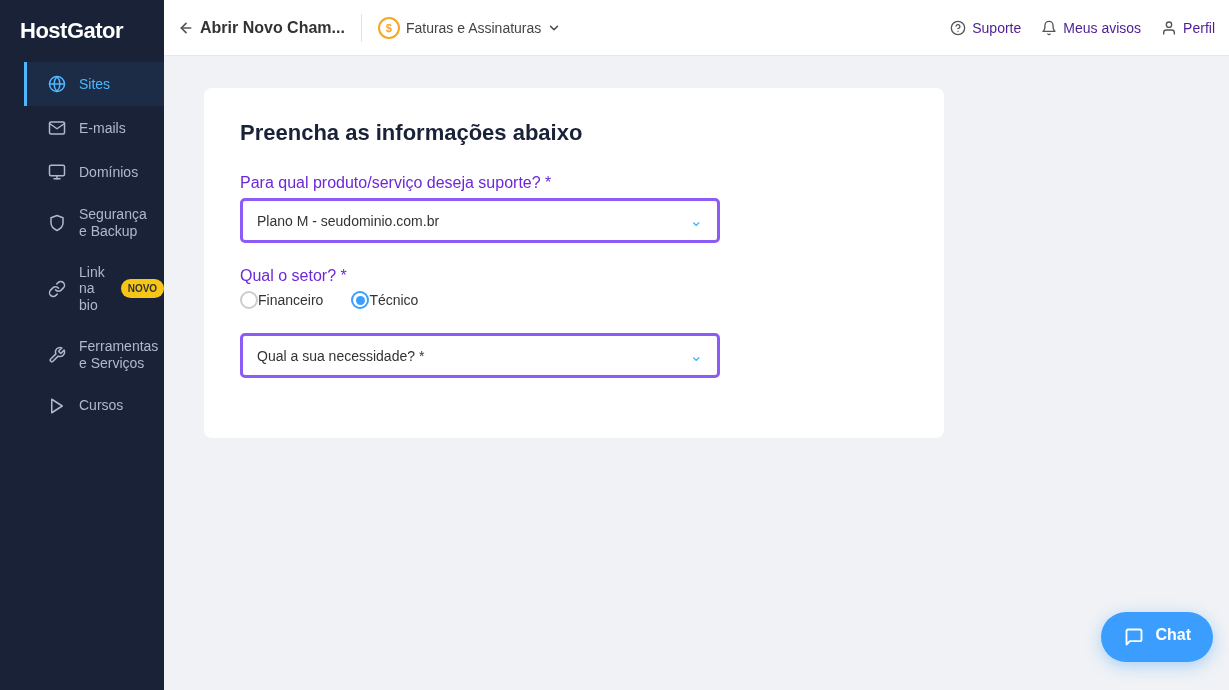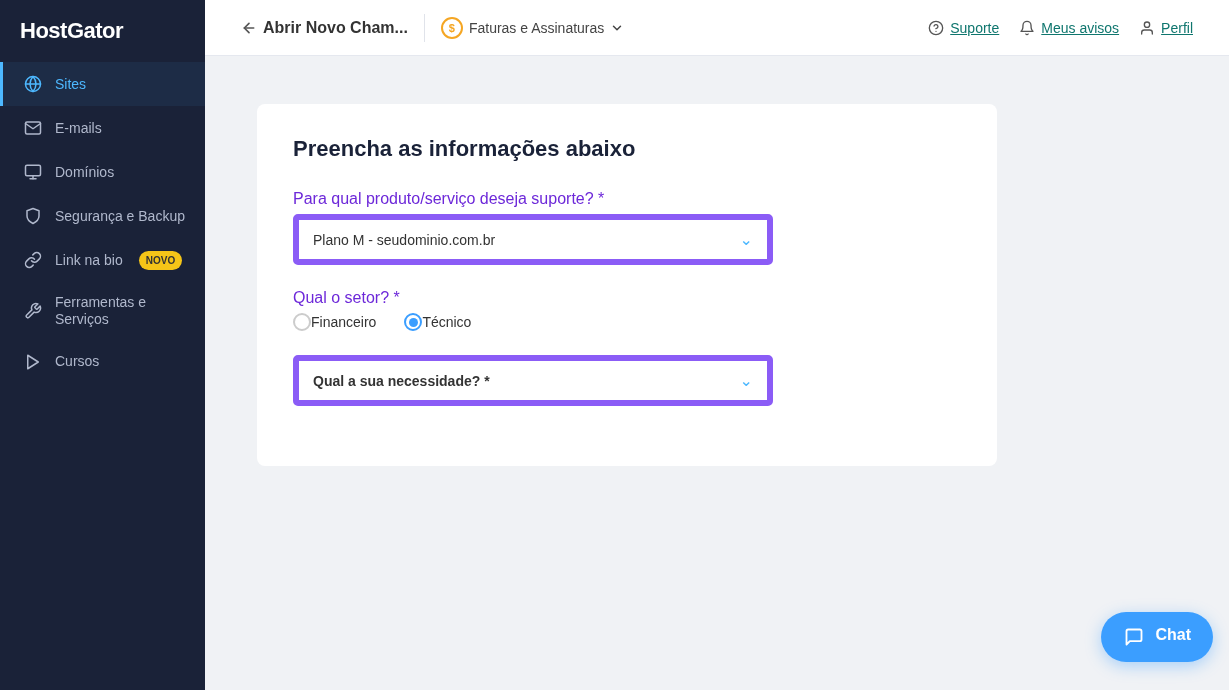--- a/index.html
+++ b/index.html
@@ -1,20 +1,20 @@
 <!DOCTYPE html>
 <html><head>
   <meta charset="utf-8">
   <style>
     * { margin: 0; padding: 0; box-sizing: border-box; }
     body { font-family: -apple-system, BlinkMacSystemFont, 'Segoe UI', sans-serif; display: flex; height: 690px; width: 1229px; overflow: hidden; background: #f0f2f5; }
 
     
     .sidebar {
-      width: 205px;
+      width: 164px;
       background: #1a2238;
       color: #fff;
       flex-shrink: 0;
       display: flex;
       flex-direction: column;
       padding: 0;
       height: 100%;
       overflow-y: auto;
     }
     .sidebar-logo {
@@ -29,20 +29,21 @@
       align-items: center;
       gap: 12px;
       padding: 12px 20px;
       cursor: pointer;
       color: #b0b8cc;
       font-size: 14px;
       font-weight: 500;
       border-left: 3px solid transparent;
       transition: background 0.15s;
       position: relative;
+      margin-left: 24px;
     }
     .sidebar-item.active {
       color: #4db8ff;
       border-left: 3px solid #4db8ff;
       background: rgba(77,184,255,0.07);
     }
     .sidebar-item .icon {
       width: 20px;
       height: 20px;
       display: flex;
@@ -69,21 +70,21 @@
       height: 100%;
       overflow: hidden;
     }
 
     
     .topbar {
       background: #fff;
       border-bottom: 1px solid #e5e8ef;
       display: flex;
       align-items: center;
-      padding: 0 36px;
+      padding: 0 14px;
       height: 56px;
       gap: 8px;
       flex-shrink: 0;
     }
     .topbar-back {
       display: flex;
       align-items: center;
       gap: 6px;
       color: #333;
       font-size: 16px;
@@ -112,33 +113,31 @@
     .topbar-right {
       margin-left: auto;
       display: flex;
       align-items: center;
       gap: 20px;
     }
     .topbar-right-item {
       display: flex;
       align-items: flex-end;
       gap: 6px;
-      color: #0f766e;
-      font-size: 14px;
-      cursor: pointer;
-      text-decoration: underline;
+      color: #4c1d95;
+      font-size: 14px;
+      cursor: pointer;
     }
 
     
     .content-area {
       flex: 1;
-      padding: 32px 52px;
+      padding: 32px 40px;
       overflow-y: auto;
       background: #f0f2f5;
-      margin-top: 16px;
     }
     .form-card {
       background: #fff;
       border-radius: 8px;
       padding: 32px 36px 36px;
       max-width: 740px;
     }
     .form-card h2 {
       font-size: 22px;
       font-weight: 600;
@@ -146,21 +145,21 @@
       margin-bottom: 28px;
     }
     .form-group { margin-bottom: 24px; }
     .form-label {
       font-size: 16px;
       color: #6d28d9;
       margin-bottom: 6px;
       display: block;
     }
     .form-select-wrapper {
-      border: 6px solid #8b5cf6;
+      border: 3px solid #8b5cf6;
       border-radius: 5px;
       padding: 10px 14px;
       display: flex;
       align-items: center;
       justify-content: space-between;
       cursor: pointer;
       background: #fff;
       width: 480px;
     }
     .form-select-wrapper span { font-size: 14px; color: #333; }
@@ -187,21 +186,20 @@
     .radio-btn.checked::after {
       content: '';
       width: 9px; height: 9px;
       border-radius: 50%;
       background: #3b9eff;
     }
 
     .form-select-placeholder {
       color: #aaa;
       font-size: 14px;
-      font-weight: bold;
     }
 
     
     .chat-btn {
       position: fixed;
       bottom: 28px;
       right: 16px;
       background: #3b9eff;
       color: #fff;
       border: none;

